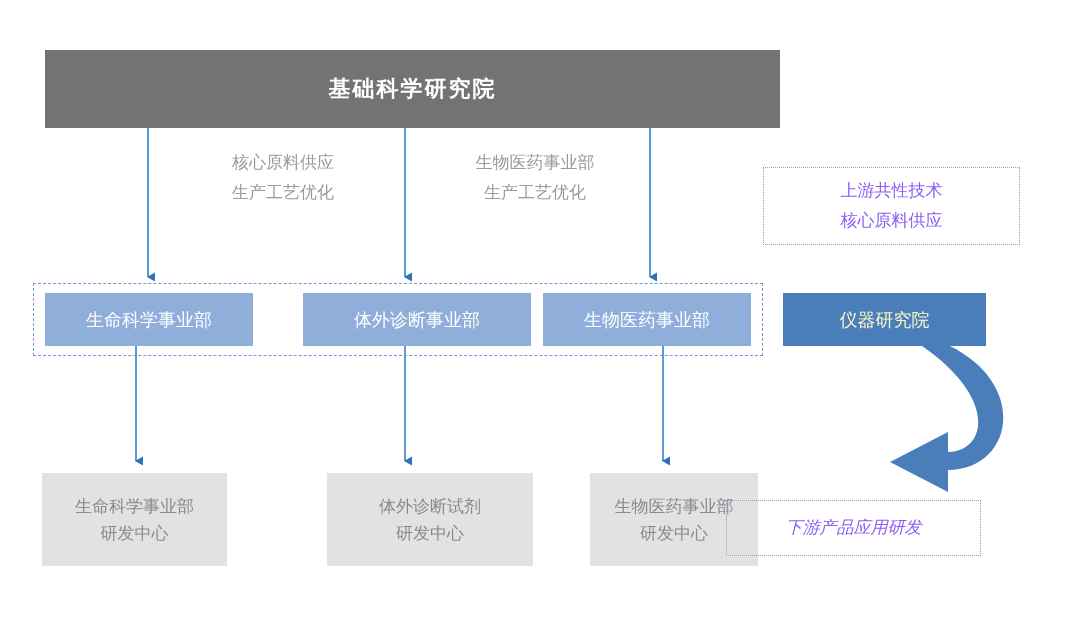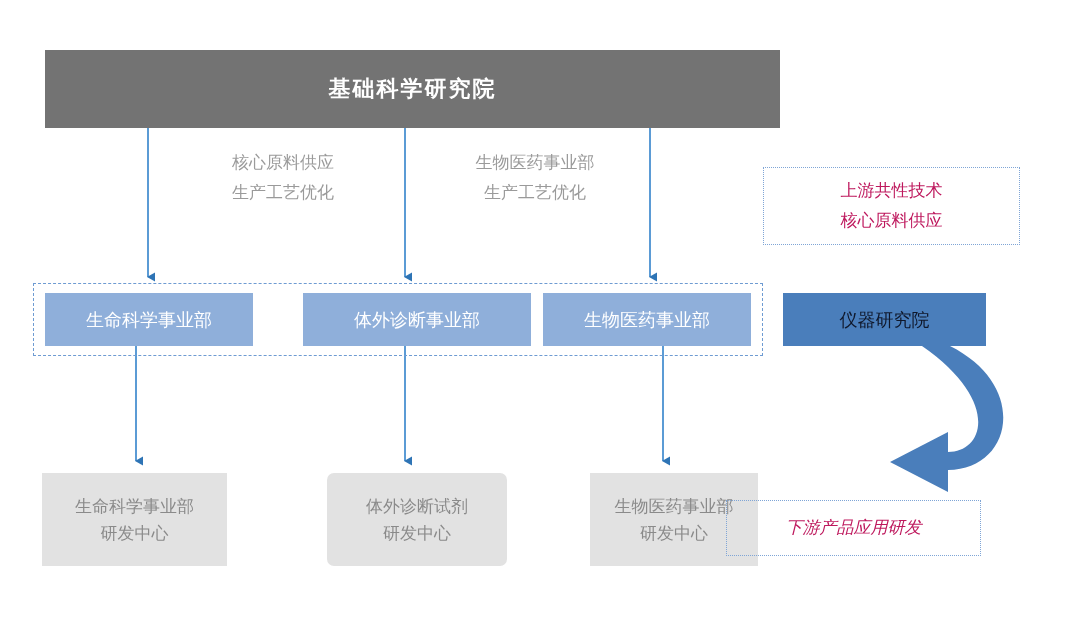--- a/index.html
+++ b/index.html
@@ -45,21 +45,21 @@
     line-height: 30px;
     text-align: center;
     white-space: nowrap;
   }
   .note-1 { left: 183px; top: 148px; width: 200px; }
   .note-2 { left: 435px; top: 148px; width: 200px; }
 
   
   .dotted-box {
     border: 1px dotted #7FA5D6;
-    color: #be185d;
+    color: #8b5cf6;
     font-size: 17px;
     line-height: 30px;
     text-align: center;
     display: flex;
     flex-direction: column;
     align-items: center;
     justify-content: center;
   }
   .upstream-label {
     left: 763px;
@@ -100,21 +100,21 @@
   .division-2 { left: 303px; width: 228px; }
   .division-3 { left: 543px; width: 208px; }
 
   
   .institute {
     left: 783px;
     top: 293px;
     width: 203px;
     height: 53px;
     background: #4A7EBB;
-    color: #0f172a;
+    color: #fef9c3;
     font-size: 18px;
     display: flex;
     align-items: center;
     justify-content: center;
     white-space: nowrap;
   }
 
   
   .center {
     top: 473px;
@@ -124,21 +124,21 @@
     font-size: 17px;
     line-height: 27px;
     text-align: center;
     display: flex;
     flex-direction: column;
     align-items: center;
     justify-content: center;
     white-space: nowrap;
   }
   .center-1 { left: 42px;  width: 185px; }
-  .center-2 { left: 327px; width: 180px; border-radius: 7px; }
+  .center-2 { left: 327px; width: 206px; }
   .center-3 { left: 590px; width: 168px; }
 
   
   #arrows {
     position: absolute;
     left: 0; top: 0;
     width: 1080px;
     height: 617px;
     pointer-events: none;
   }

